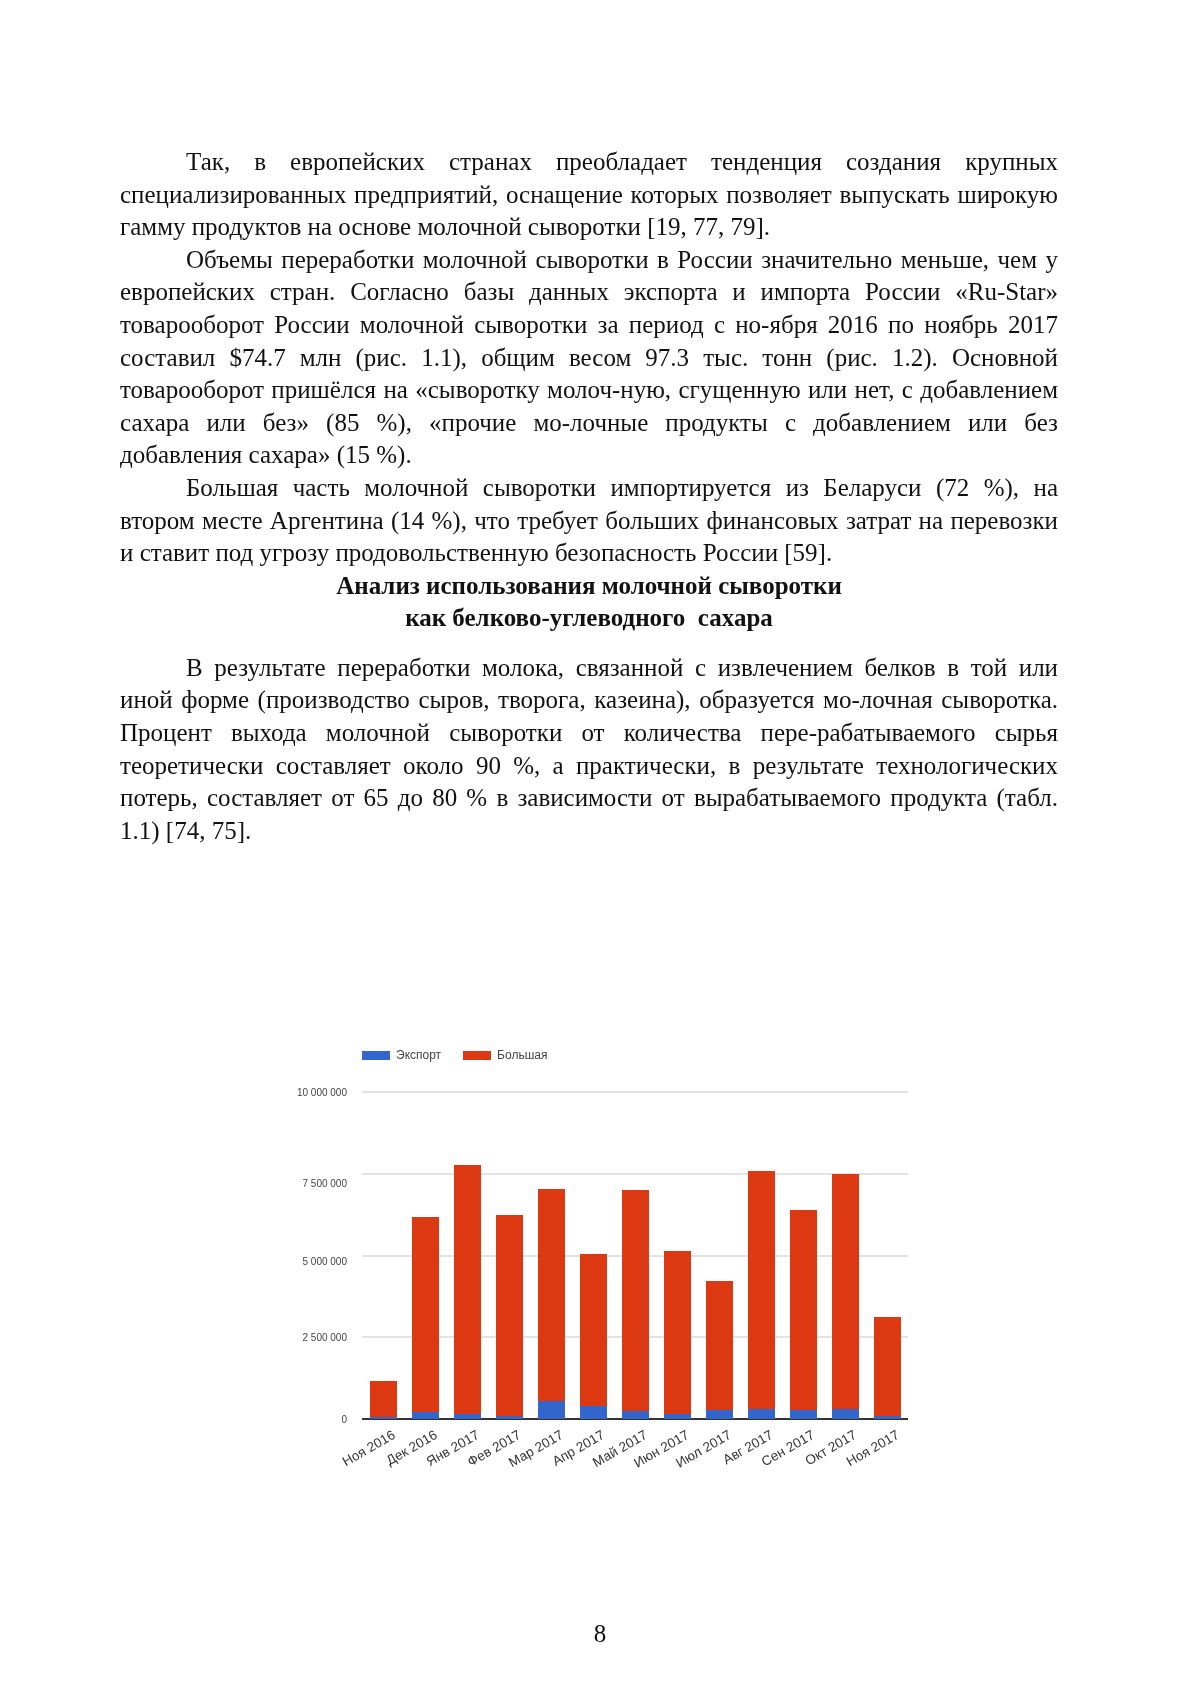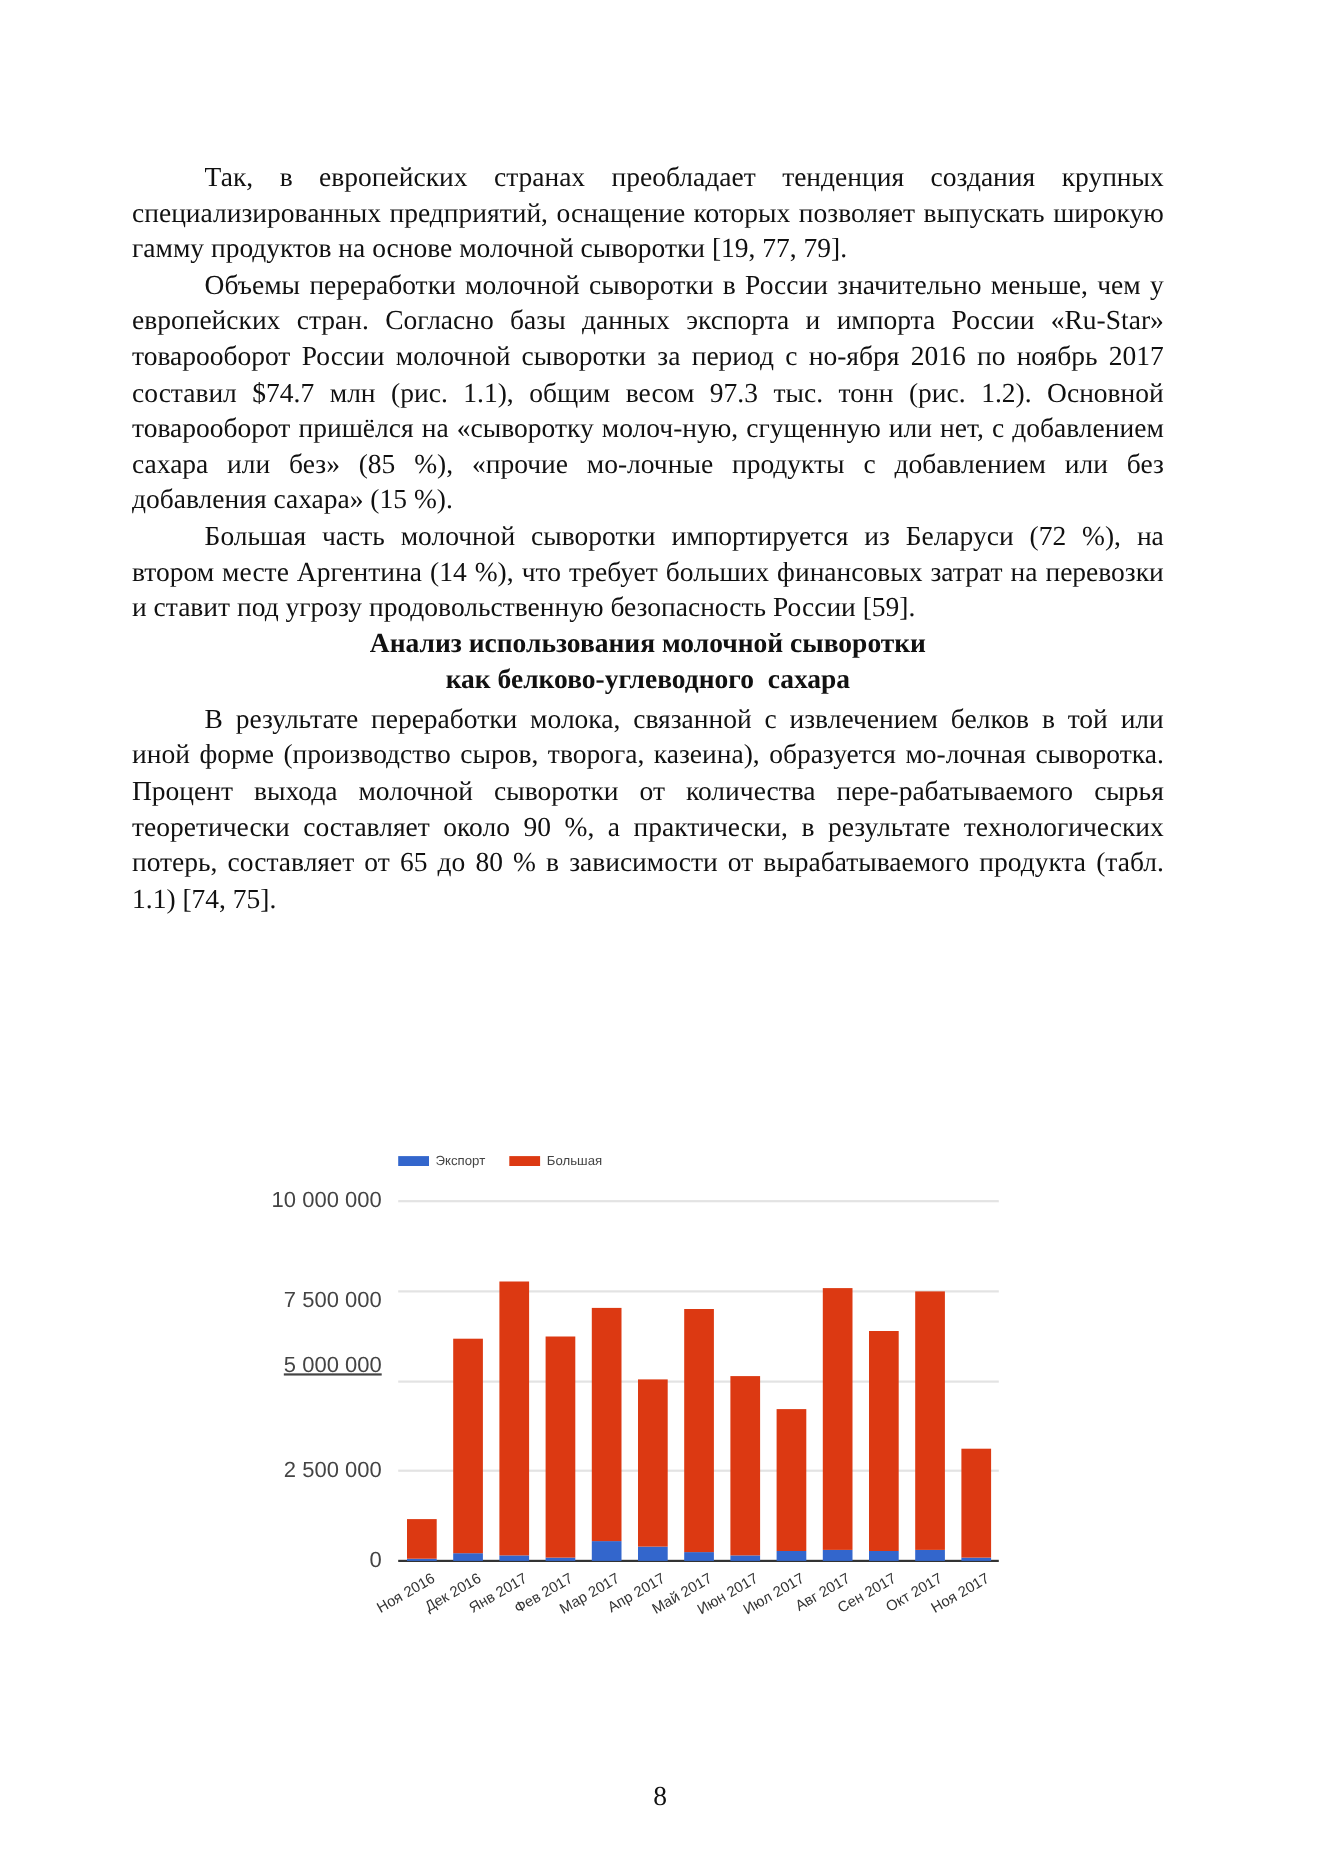--- a/index.html
+++ b/index.html
@@ -3,27 +3,27 @@
 <meta charset="utf-8">
 <style>
   html, body { margin: 0; padding: 0; background: #ffffff; }
   body { width: 1200px; height: 1697px; position: relative; overflow: hidden;
          font-family: "Liberation Serif", "DejaVu Serif", serif; color: #111; }
   .page { position: absolute; left: 0; top: 0; width: 1200px; height: 1697px; }
   .text-block { position: absolute; left: 120px; width: 938px; top: 146px;
                 font-size: 25px; line-height: 32.6px; }
   .para { margin: 0; text-align: justify; text-indent: 66px; }
   .heading { margin: 0; text-align: center; font-weight: bold; font-size: 25px; line-height: 32px; }
-  .heading-wrap { margin: 0 0 5px 0; }
+  .heading-wrap { margin: 0 0 18px 0; }
   .chart { position: absolute; left: 240px; top: 1040px; width: 700px; height: 450px;
            font-family: "Liberation Sans", "DejaVu Sans", sans-serif; }
   .legend { position: absolute; left: 122px; top: 8px; height: 14px; display: flex; align-items: center; font-size: 12px; color: #444; }
   .legend-item { display: flex; align-items: center; margin-right: 22px; }
   .swatch { width: 28px; height: 9px; margin-right: 6px; }
-  .ytick { position: absolute; right: 593px; font-size: 20px; color: #444; transform: translateY(-50%); white-space: nowrap; }
+  .ytick { position: absolute; right: 593px; font-size: 10px; color: #444; transform: translateY(-50%); white-space: nowrap; }
   .grid { position: absolute; left: 122px; width: 546px; height: 2px; background: #e3e3e3; }
   .axis { position: absolute; left: 122px; width: 546px; height: 2px; background: #333; }
   .bar { position: absolute; width: 27px; }
   .seg { position: absolute; left: 0; width: 100%; }
   .xlabel { position: absolute; font-size: 13.5px; color: #333; white-space: nowrap;
             transform-origin: right top; transform: rotate(-30deg); }
   .caption { position: absolute; left: 0; width: 1200px; top: 1498px; text-align: center; font-size: 25px; }
   .page-num { position: absolute; left: 0; width: 1200px; top: 1620px; text-align: center; font-size: 25px; }
 </style>
 </head>
@@ -52,21 +52,21 @@
         <span class="swatch" style="background:#dc3912;"></span>
         <span>Большая</span>
       </div>
     </div>
 
   <div class="axis" style="top: 378px;"></div>
       <div class="ytick" style="top: 379px;">0</div>
       <div class="grid" style="top: 296.25px;"></div>
       <div class="ytick" style="top: 297.25px;">2 500 000</div>
       <div class="grid" style="top: 214.5px;"></div>
-      <div class="ytick" style="top: 202px; text-decoration: underline;">5 000 000</div>
+      <div class="ytick" style="top: 221px;">5 000 000</div>
       <div class="grid" style="top: 132.75px;"></div>
       <div class="ytick" style="top: 143px; text-align: center;">7 500 000</div>
       <div class="grid" style="top: 51px;"></div>
       <div class="ytick" style="top: 52px;">10 000 000</div>
       <div class="bar" style="left: 130px; top: 0px; height: 379px;">
         <div class="seg" style="top: 377.038px; height: 1.962px; background: rgb(51, 102, 204);"></div>
         <div class="seg" style="top: 341.395px; height: 35.643px; background: rgb(220, 57, 18);"></div>
       </div>
       <div class="xlabel" style="left: 91.5px; top: 387px;">Ноя 2016</div>
       <div class="bar" style="left: 172px; top: 0px; height: 379px;">

